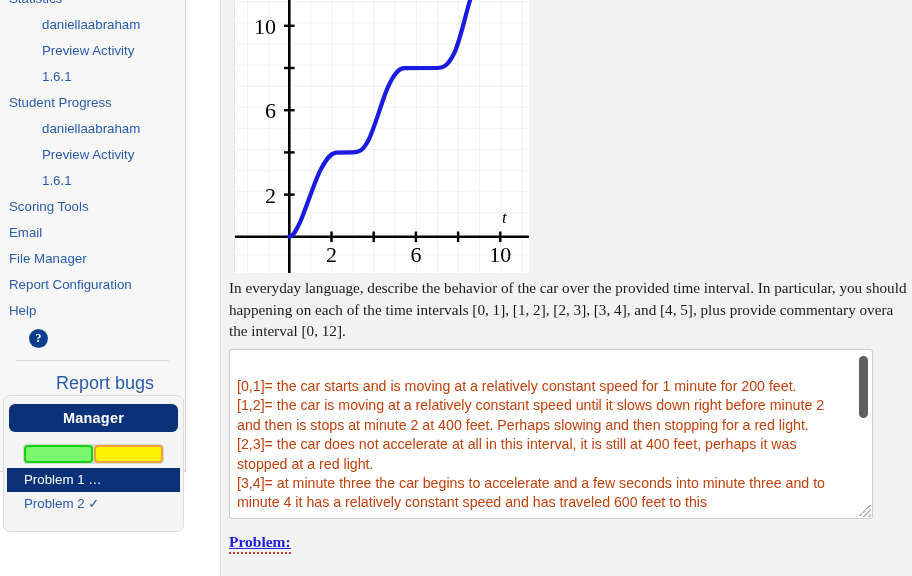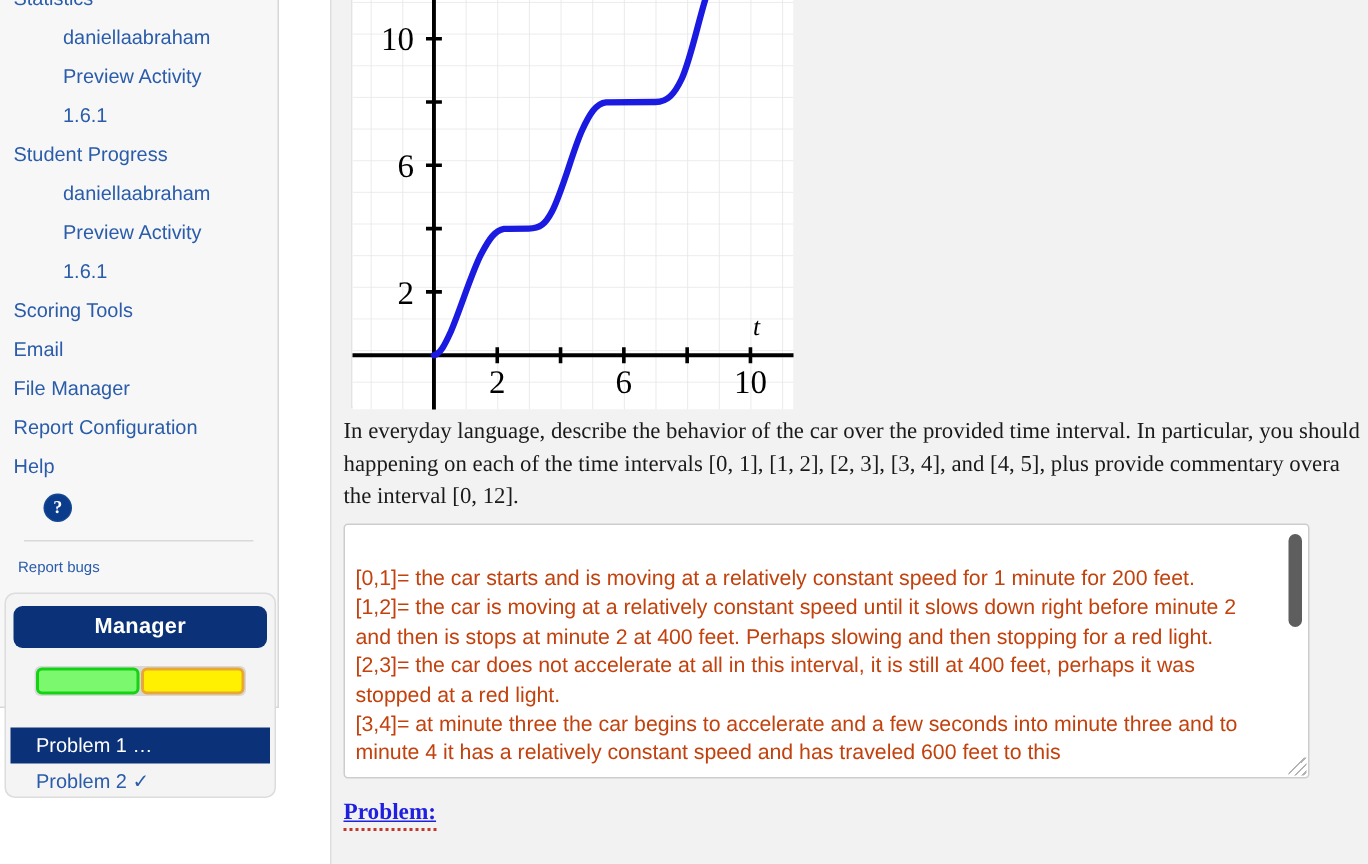--- a/index.html
+++ b/index.html
@@ -40,23 +40,24 @@
     color: #fff; font-size: 12px; font-weight: bold;
     display: flex; align-items: center; justify-content: center;
     font-family: "Liberation Serif", serif;
     box-shadow: 0 0 0 1px #16488f;
   }
   .nav-sep {
     margin: 8px 16px 0 16px;
     border: none; border-top: 1px solid #d9d9d9;
   }
   .report-bugs {
-    color: #2a5caa; font-size: 10px;
+    color: #2a5caa; font-size: 18px;
     padding-left: 12px; margin-top: 12px;
     cursor: pointer;
+    margin-left: 44px;
   }
 
   
   .problems-panel {
     position: absolute; left: 3px; top: 395px;
     width: 181px; height: 137px;
     background: #f4f4f4;
     border: 1px solid #dcdcdc;
     border-radius: 7px;
   }
@@ -87,21 +88,21 @@
     font-size: 13.3px;
     line-height: 24px;
     padding-left: 20px;
     color: #2a5caa;
     cursor: pointer;
     white-space: nowrap;
   }
   .problem-row.active {
     background: #0b3278;
     color: #ffffff;
-    margin: 21px 3px 0 3px;
+    margin: 4px 3px 0 3px;
     padding-left: 17px;
   }
 
   
   .content {
     position: absolute; left: 220px; top: 0;
     width: 692px; height: 576px;
     background: #f2f2f2;
     border-left: 1px solid #dedede;
     overflow: hidden;

